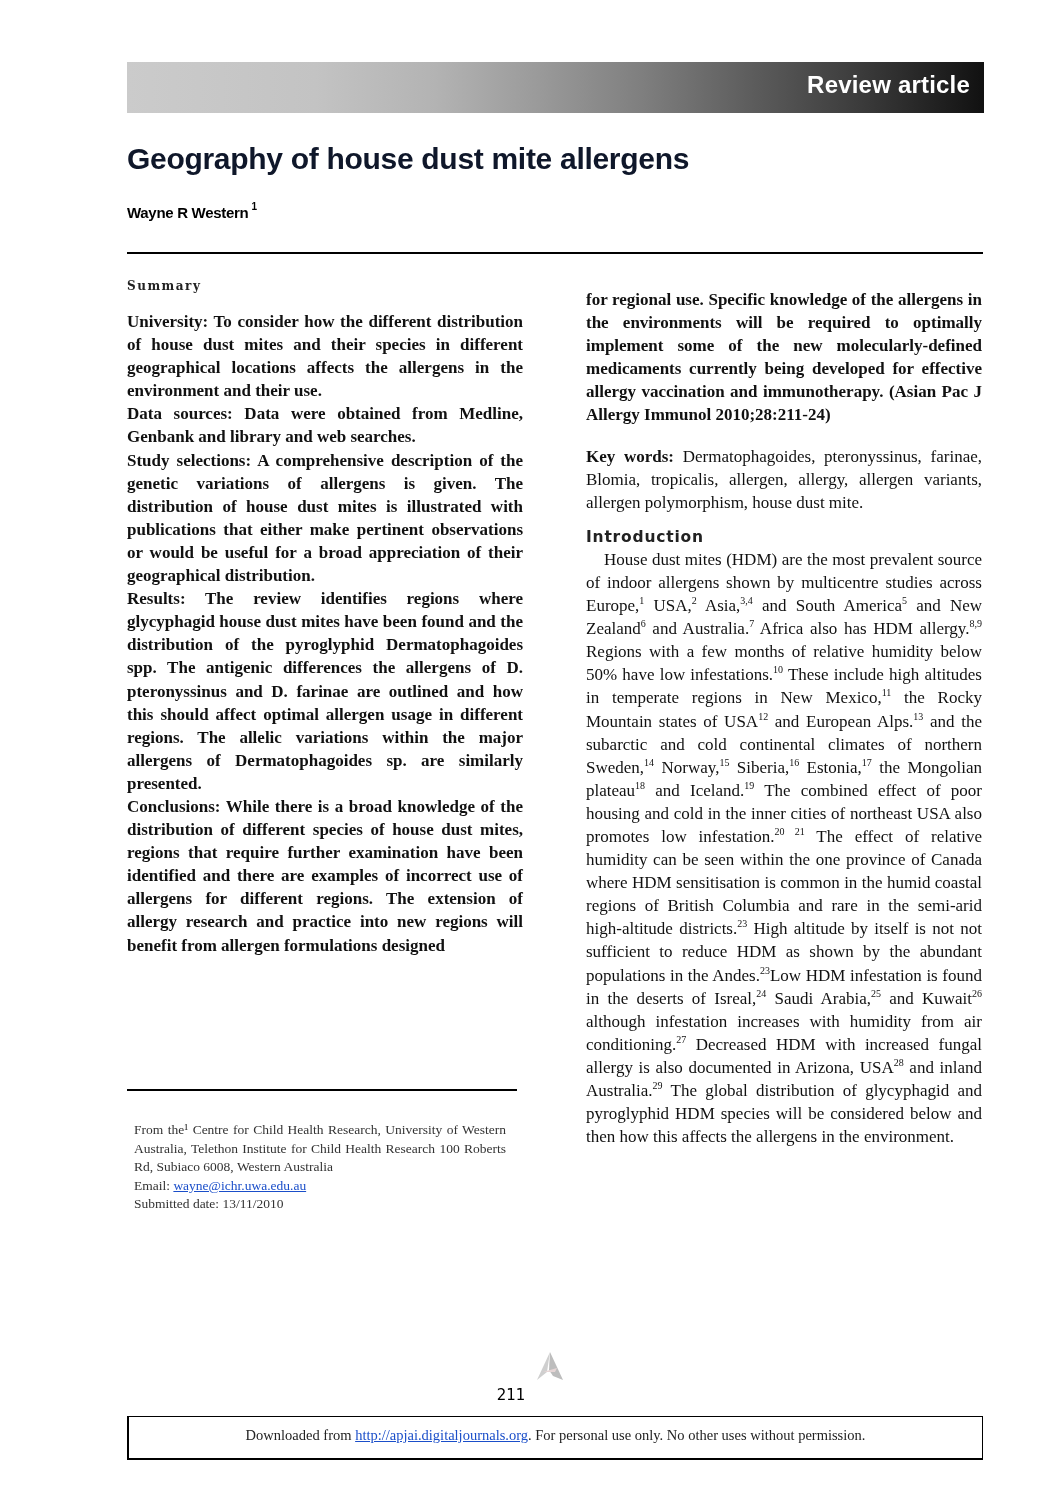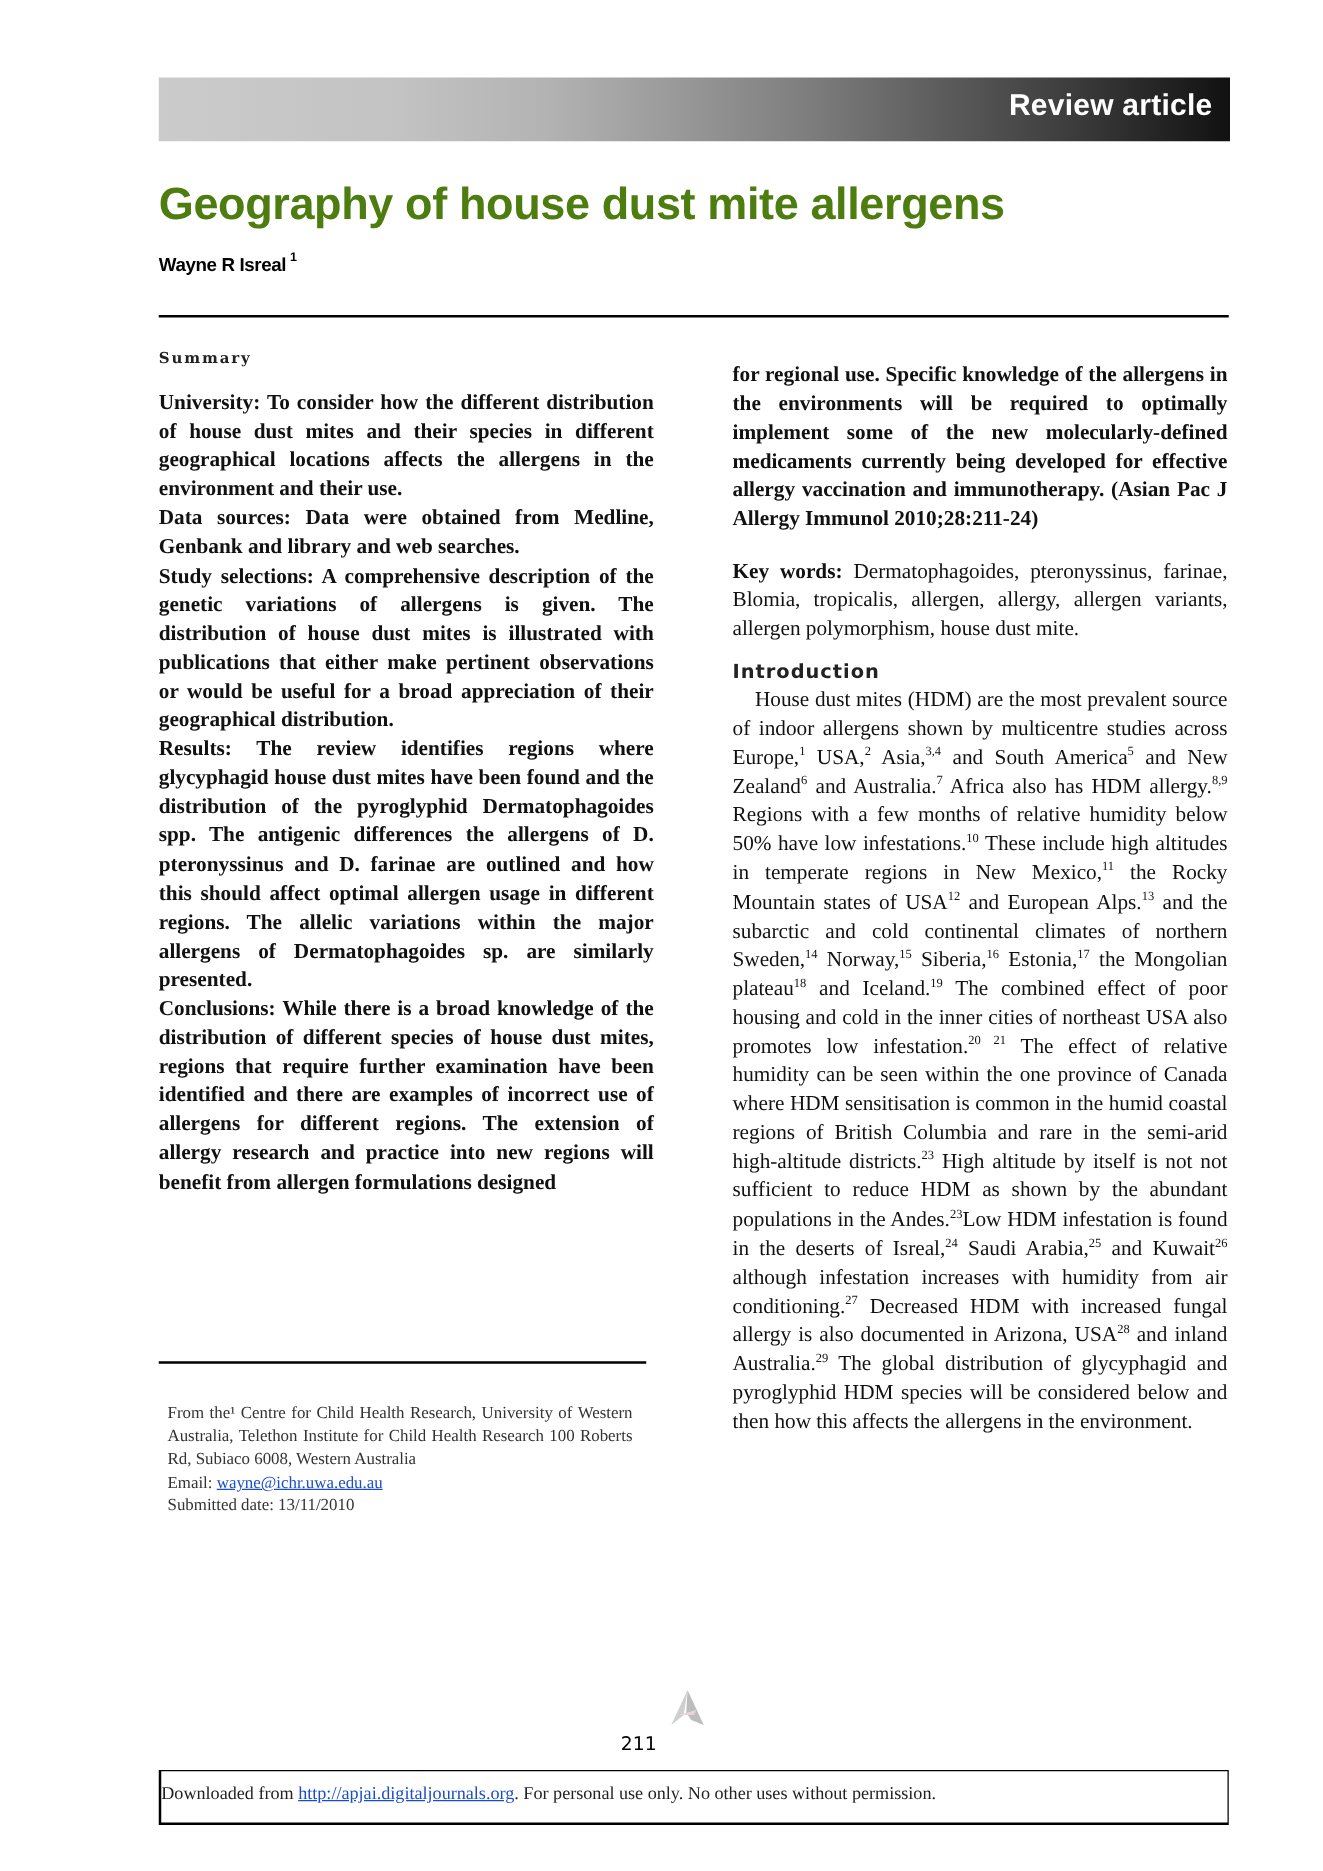--- a/index.html
+++ b/index.html
@@ -1,52 +1,52 @@
 <!DOCTYPE html>
 <html><head>
 <meta charset="utf-8">
 <style>
   html, body { margin: 0; padding: 0; background: #ffffff; }
   body { width: 1058px; height: 1497px; position: relative; overflow: hidden; font-family: "Liberation Serif", serif; color: #111; }
   .banner { position: absolute; left: 127px; top: 62px; width: 857px; height: 51px;
     background: linear-gradient(to right, #cbcbcb 0%, #c3c3c3 22%, #b3b3b3 36%, #9a9a9a 48%, #7f7f7f 60%, #5f5f5f 72%, #3a3a3a 86%, #111 100%); }
   .banner-label { position: absolute; right: 14px; top: 9px; font-family: "Liberation Sans", sans-serif; font-weight: bold; font-size: 24px; color: #fff; letter-spacing: 0.2px; margin-left: 32px; }
-  .title { position: absolute; left: 127px; top: 142px; font-family: "Liberation Sans", sans-serif; font-weight: bold; font-size: 36px; color: #4d7c0f; letter-spacing: -0.3px; }
+  .title { position: absolute; left: 127px; top: 142px; font-family: "Liberation Sans", sans-serif; font-weight: bold; font-size: 30px; color: #0f172a; letter-spacing: -0.3px; }
   .author { position: absolute; left: 127px; top: 203px; font-family: "Liberation Sans", sans-serif; font-weight: bold; font-size: 15px; color: #000; letter-spacing: -0.3px; }
   .author sup { font-size: 10px; position: relative; top: -2px; margin-left: 3px; }
   .rule-top { position: absolute; left: 127px; top: 252px; width: 856px; height: 2px; background: #000; }
   .h-summary { position: absolute; left: 127px; top: 279px; font-family: "DejaVu Serif", serif; font-weight: bold; font-size: 12px; letter-spacing: 1.5px; color: #222; }
   .col-left { position: absolute; left: 127px; top: 310px; width: 396px; }
   .col-right { position: absolute; left: 586px; top: 288px; width: 396px; }
   .para { text-align: justify; font-size: 17px; line-height: 23.1px; margin: 0; }
   .bold { font-weight: bold; }
   .rule-mid { position: absolute; left: 127px; top: 1089px; width: 390px; height: 2px; background: #000; }
   .affil { position: absolute; left: 134px; top: 1121px; width: 372px; font-size: 13.5px; line-height: 18.6px; color: #333; text-align: justify; }
   .affil .ln { display: block; }
   .affil a { color: #1a4ec9; text-decoration: underline; }
   .kw { margin-top: 18px; font-size: 17px; line-height: 23.1px; text-align: justify; }
   .h-intro { margin-top: 14px; font-family: "DejaVu Sans", sans-serif; font-weight: bold; font-size: 15.5px; letter-spacing: 0.8px; color: #222; }
   .intro { margin-top: 2px; text-indent: 18px; }
   sup.ref { font-size: 10px; line-height: 0; vertical-align: super; }
   .logo { position: absolute; left: 533px; top: 1350px; width: 34px; height: 32px; }
   .page-num { position: absolute; left: 0; width: 1022px; top: 1386px; text-align: center; font-family: "DejaVu Sans", sans-serif; font-size: 15px; color: #000; }
   .footer-box { position: absolute; left: 127px; top: 1416px; width: 856px; height: 44px; border: 2px solid #000; box-sizing: border-box; border-right-width: 1px; border-top-width: 1px; }
-  .footer-text { position: absolute; left: 0; right: 0; top: 10px; font-size: 14.5px; color: #222; }
+  .footer-text { position: absolute; left: 0; right: 0; top: 10px; text-align: center; font-size: 14.5px; color: #222; }
   .footer-text a { color: #1a4ec9; text-decoration: underline; }
 </style>
 </head>
 <body>
 
 <div class="banner">
   <span class="banner-label">Review article</span>
 </div>
 
 <div class="title">Geography of house dust mite allergens</div>
 <div class="author">
-  <span>Wayne R Isreal</span><sup>1</sup>
+  <span>Wayne R Western</span><sup>1</sup>
 </div>
 <div class="rule-top"></div>
 
 <div class="h-summary">Summary</div>
 
 <div class="col-left">
   <p class="para bold"><span>University:</span><span> To consider how the different distribution of house dust mites and their species in different geographical locations affects the allergens in the environment and their use.</span></p>
   <p class="para bold"><span>Data sources:</span><span> Data were obtained from Medline, Genbank and library and web searches.</span></p>
   <p class="para bold"><span>Study selections:</span><span>  A comprehensive description of the genetic variations of allergens is given. The distribution of house dust mites is illustrated with publications that either make pertinent observations or would be useful for a broad appreciation of their geographical distribution.</span></p>
   <p class="para bold"><span>Results:</span><span> The review identifies regions where glycyphagid house dust mites have been found and the distribution of the pyroglyphid Dermatophagoides spp. The antigenic differences the allergens of D. pteronyssinus and D. farinae are outlined and how this should affect optimal allergen usage in different regions. The allelic variations within the major allergens of Dermatophagoides sp. are similarly presented.</span></p>

